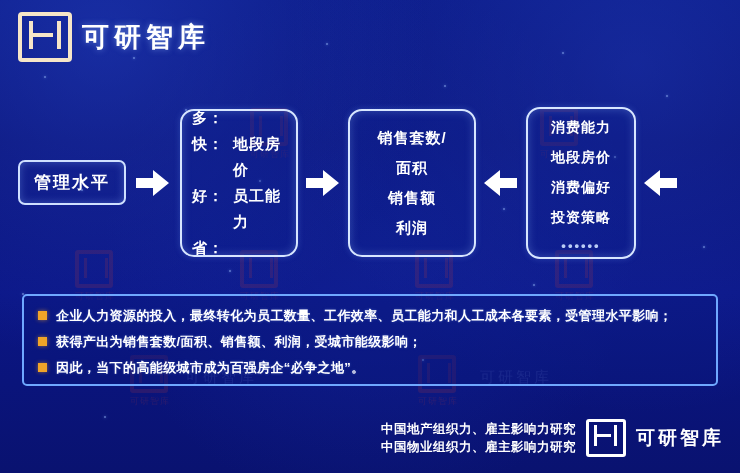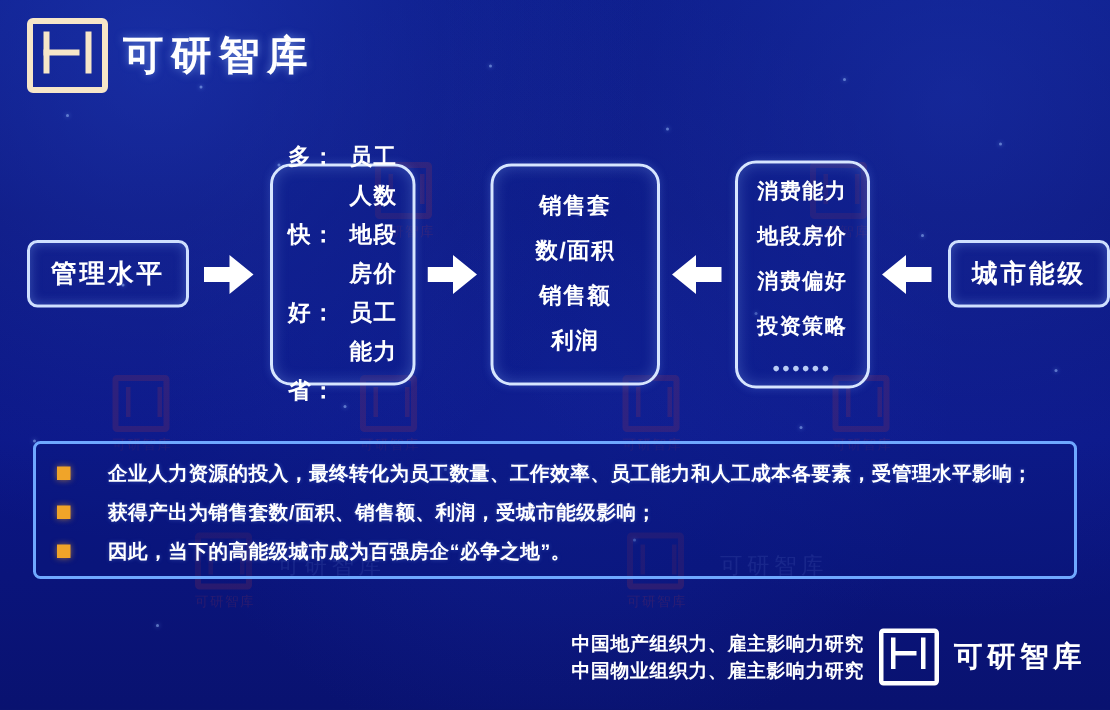--- a/index.html
+++ b/index.html
@@ -74,21 +74,21 @@
   .ctr.small{font-size:14px;}
   .dots{text-align:center;color:#b9ccf5;font-size:13px;letter-spacing:2px;margin-top:6px;}
 
   
   .notes{
     position:absolute;left:22px;top:294px;width:696px;height:92px;
     border:2px solid #6fa8ff;border-radius:5px;box-sizing:border-box;
     padding:10px 14px 8px 14px;
     background:rgba(10,24,124,.35);
   }
-  .note{display:flex;align-items:flex-start;gap:25px;margin:0 0 7px 0;}
+  .note{display:flex;align-items:flex-start;gap:9px;margin:0 0 7px 0;}
   .note .bullet{
     width:9px;height:9px;background:#f0a429;flex:0 0 auto;margin-top:5px;
     box-shadow:0 0 4px rgba(240,164,41,.6);
   }
   .note .txt{
     color:#ffffff;font-size:13px;line-height:19px;letter-spacing:.4px;font-weight:bold;
     text-shadow:0 0 3px rgba(120,160,255,.35);
   }
 
   
@@ -181,21 +181,20 @@
     <div class="arrow">
       <svg width="34" height="30" viewBox="0 0 34 30">
         <polygon points="0,10 17,10 17,2 33,15 17,28 17,20 0,20" fill="#ffffff"></polygon>
       </svg>
     </div>
     <div style="width:10px;flex:0 0 auto;"></div>
 
     <div class="card c1">
       <div class="row2">
         <span class="k">多：</span>
-        <span>员工人数</span>
       </div>
       <div class="row2">
         <span class="k">快：</span>
         <span>地段房价</span>
       </div>
       <div class="row2">
         <span class="k">好：</span>
         <span>员工能力</span>
       </div>
       <div class="row2">
@@ -234,21 +233,20 @@
     </div>
 
     <div style="width:8px;flex:0 0 auto;"></div>
     <div class="arrow">
       <svg width="34" height="30" viewBox="0 0 34 30">
         <polygon points="33,10 16,10 16,2 0,15 16,28 16,20 33,20" fill="#ffffff"></polygon>
       </svg>
     </div>
     <div style="width:10px;flex:0 0 auto;"></div>
 
-    <div class="endlabel">城市能级</div>
 
   </div>
 
   <div class="notes">
     <div class="note">
       <span class="bullet"></span>
       <span class="txt">企业人力资源的投入，最终转化为员工数量、工作效率、员工能力和人工成本各要素，受管理水平影响；</span>
     </div>
     <div class="note">
       <span class="bullet"></span>

